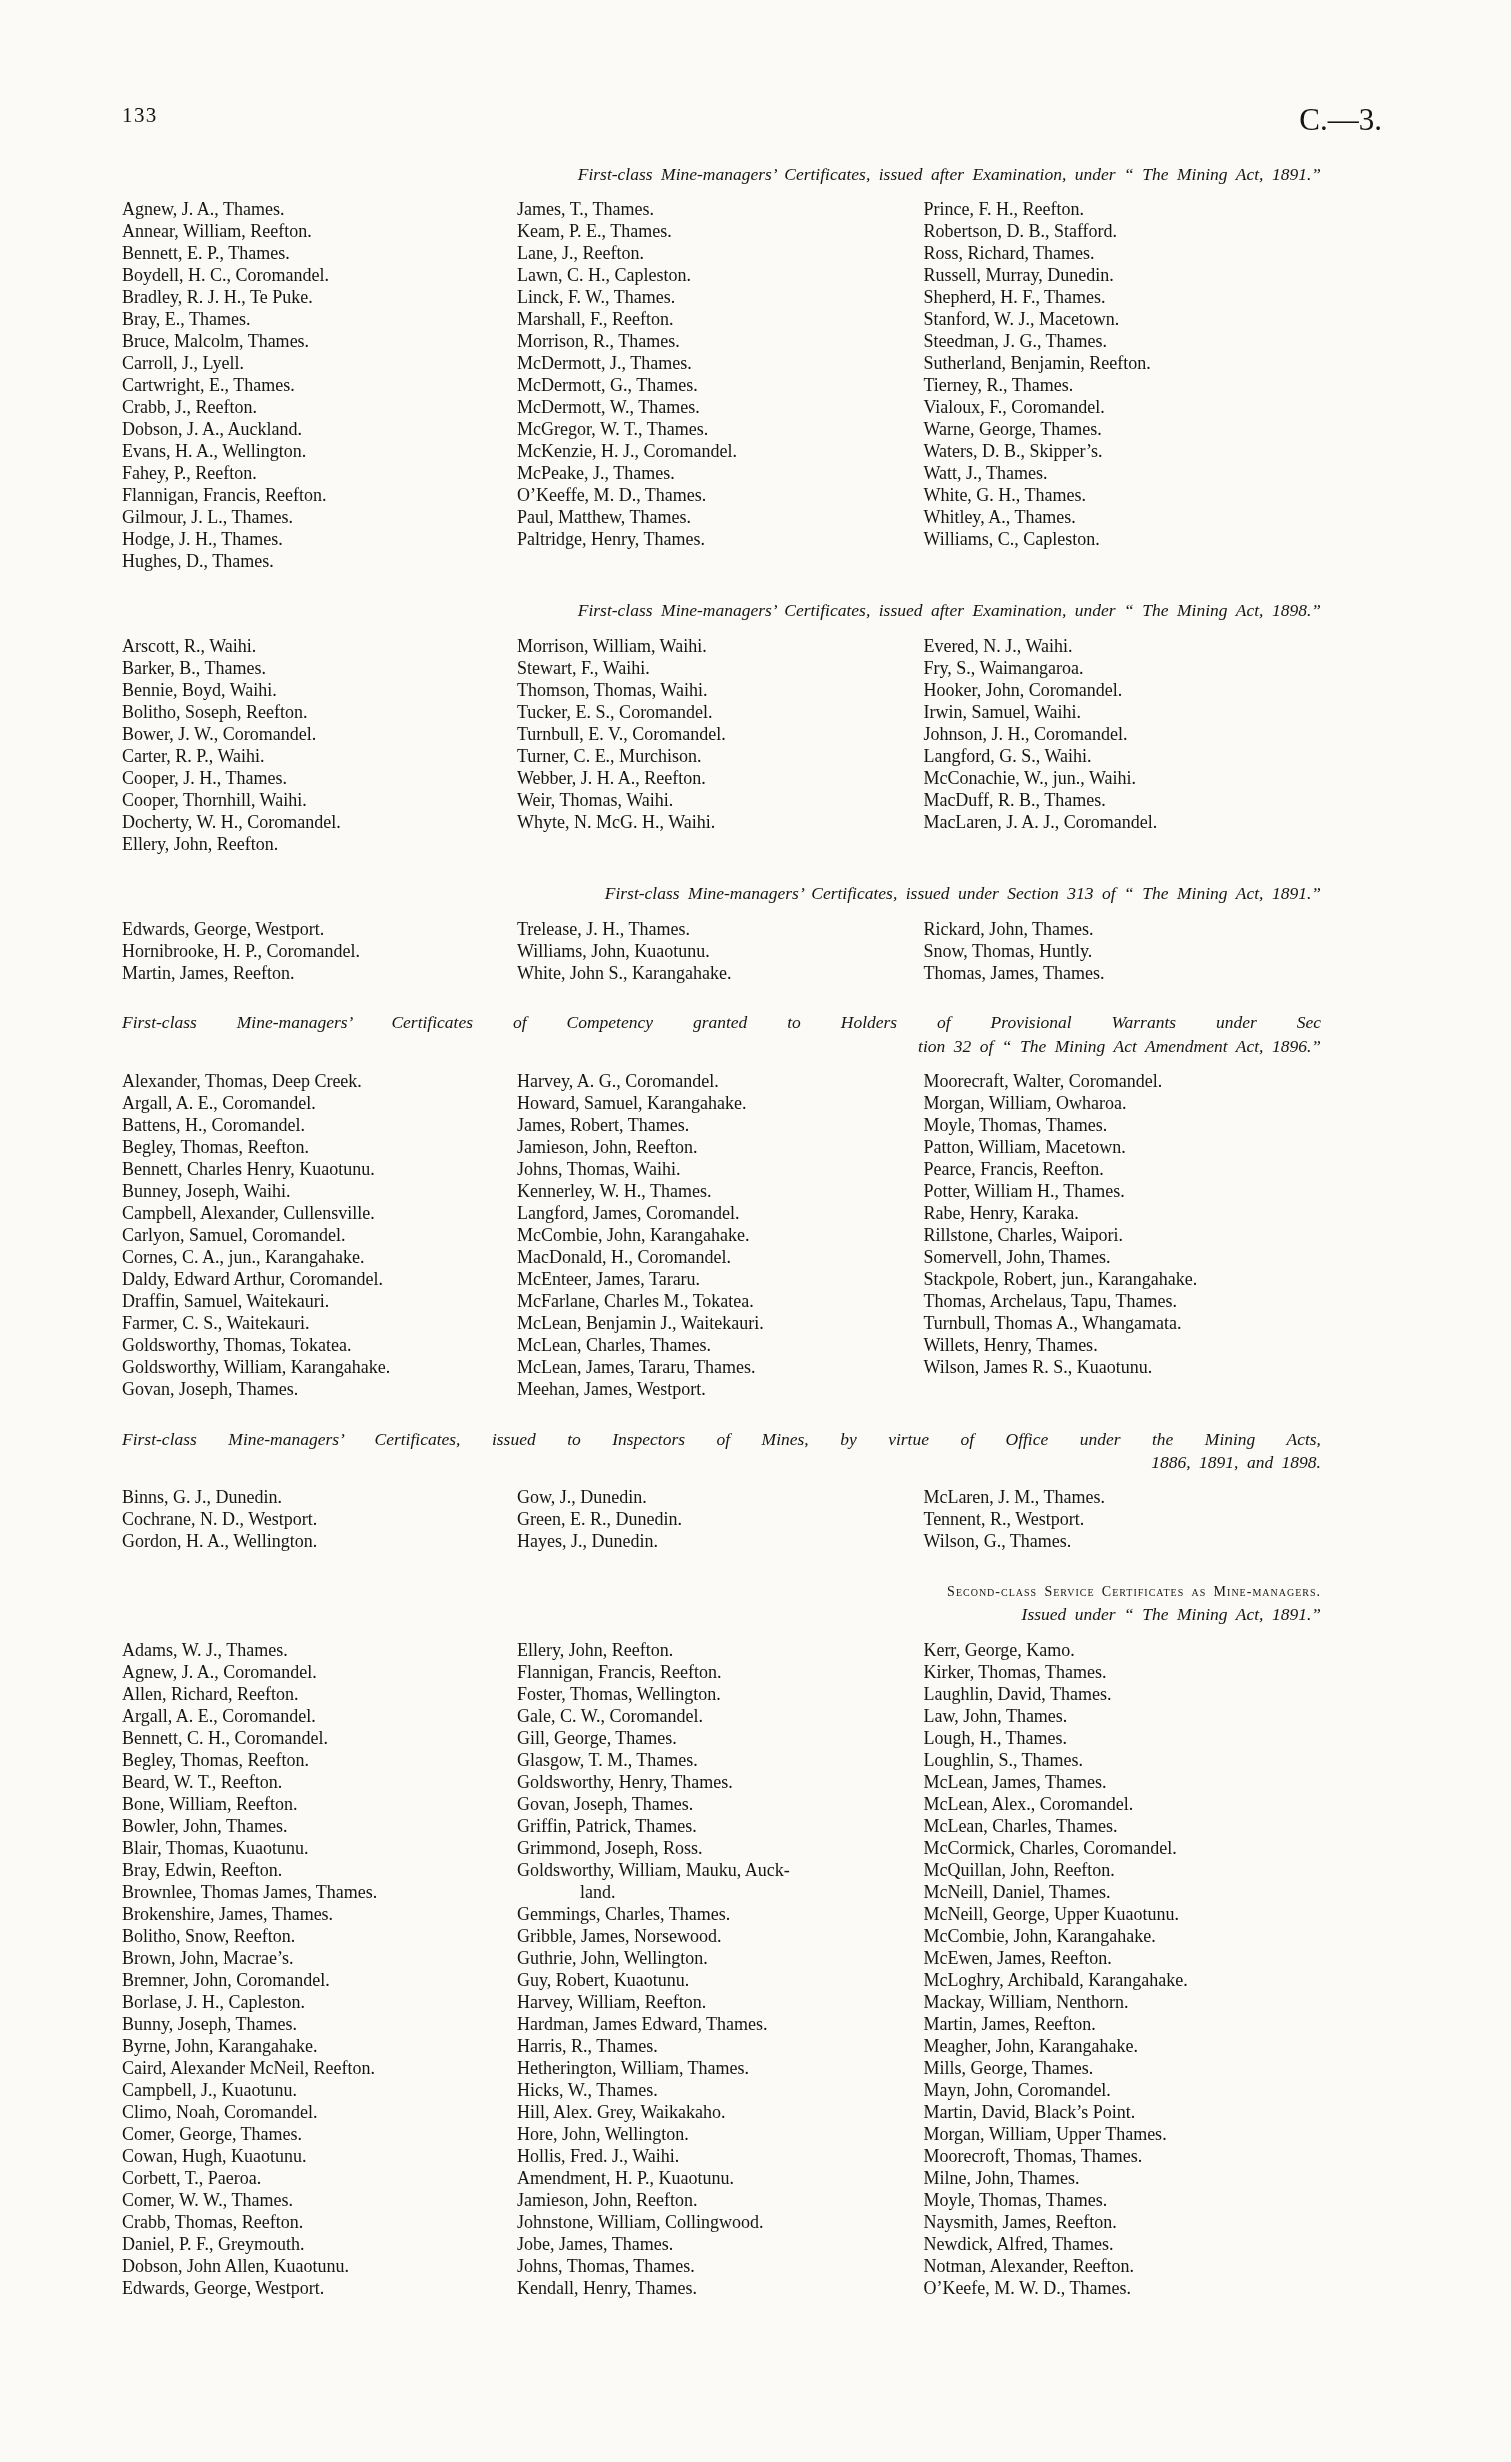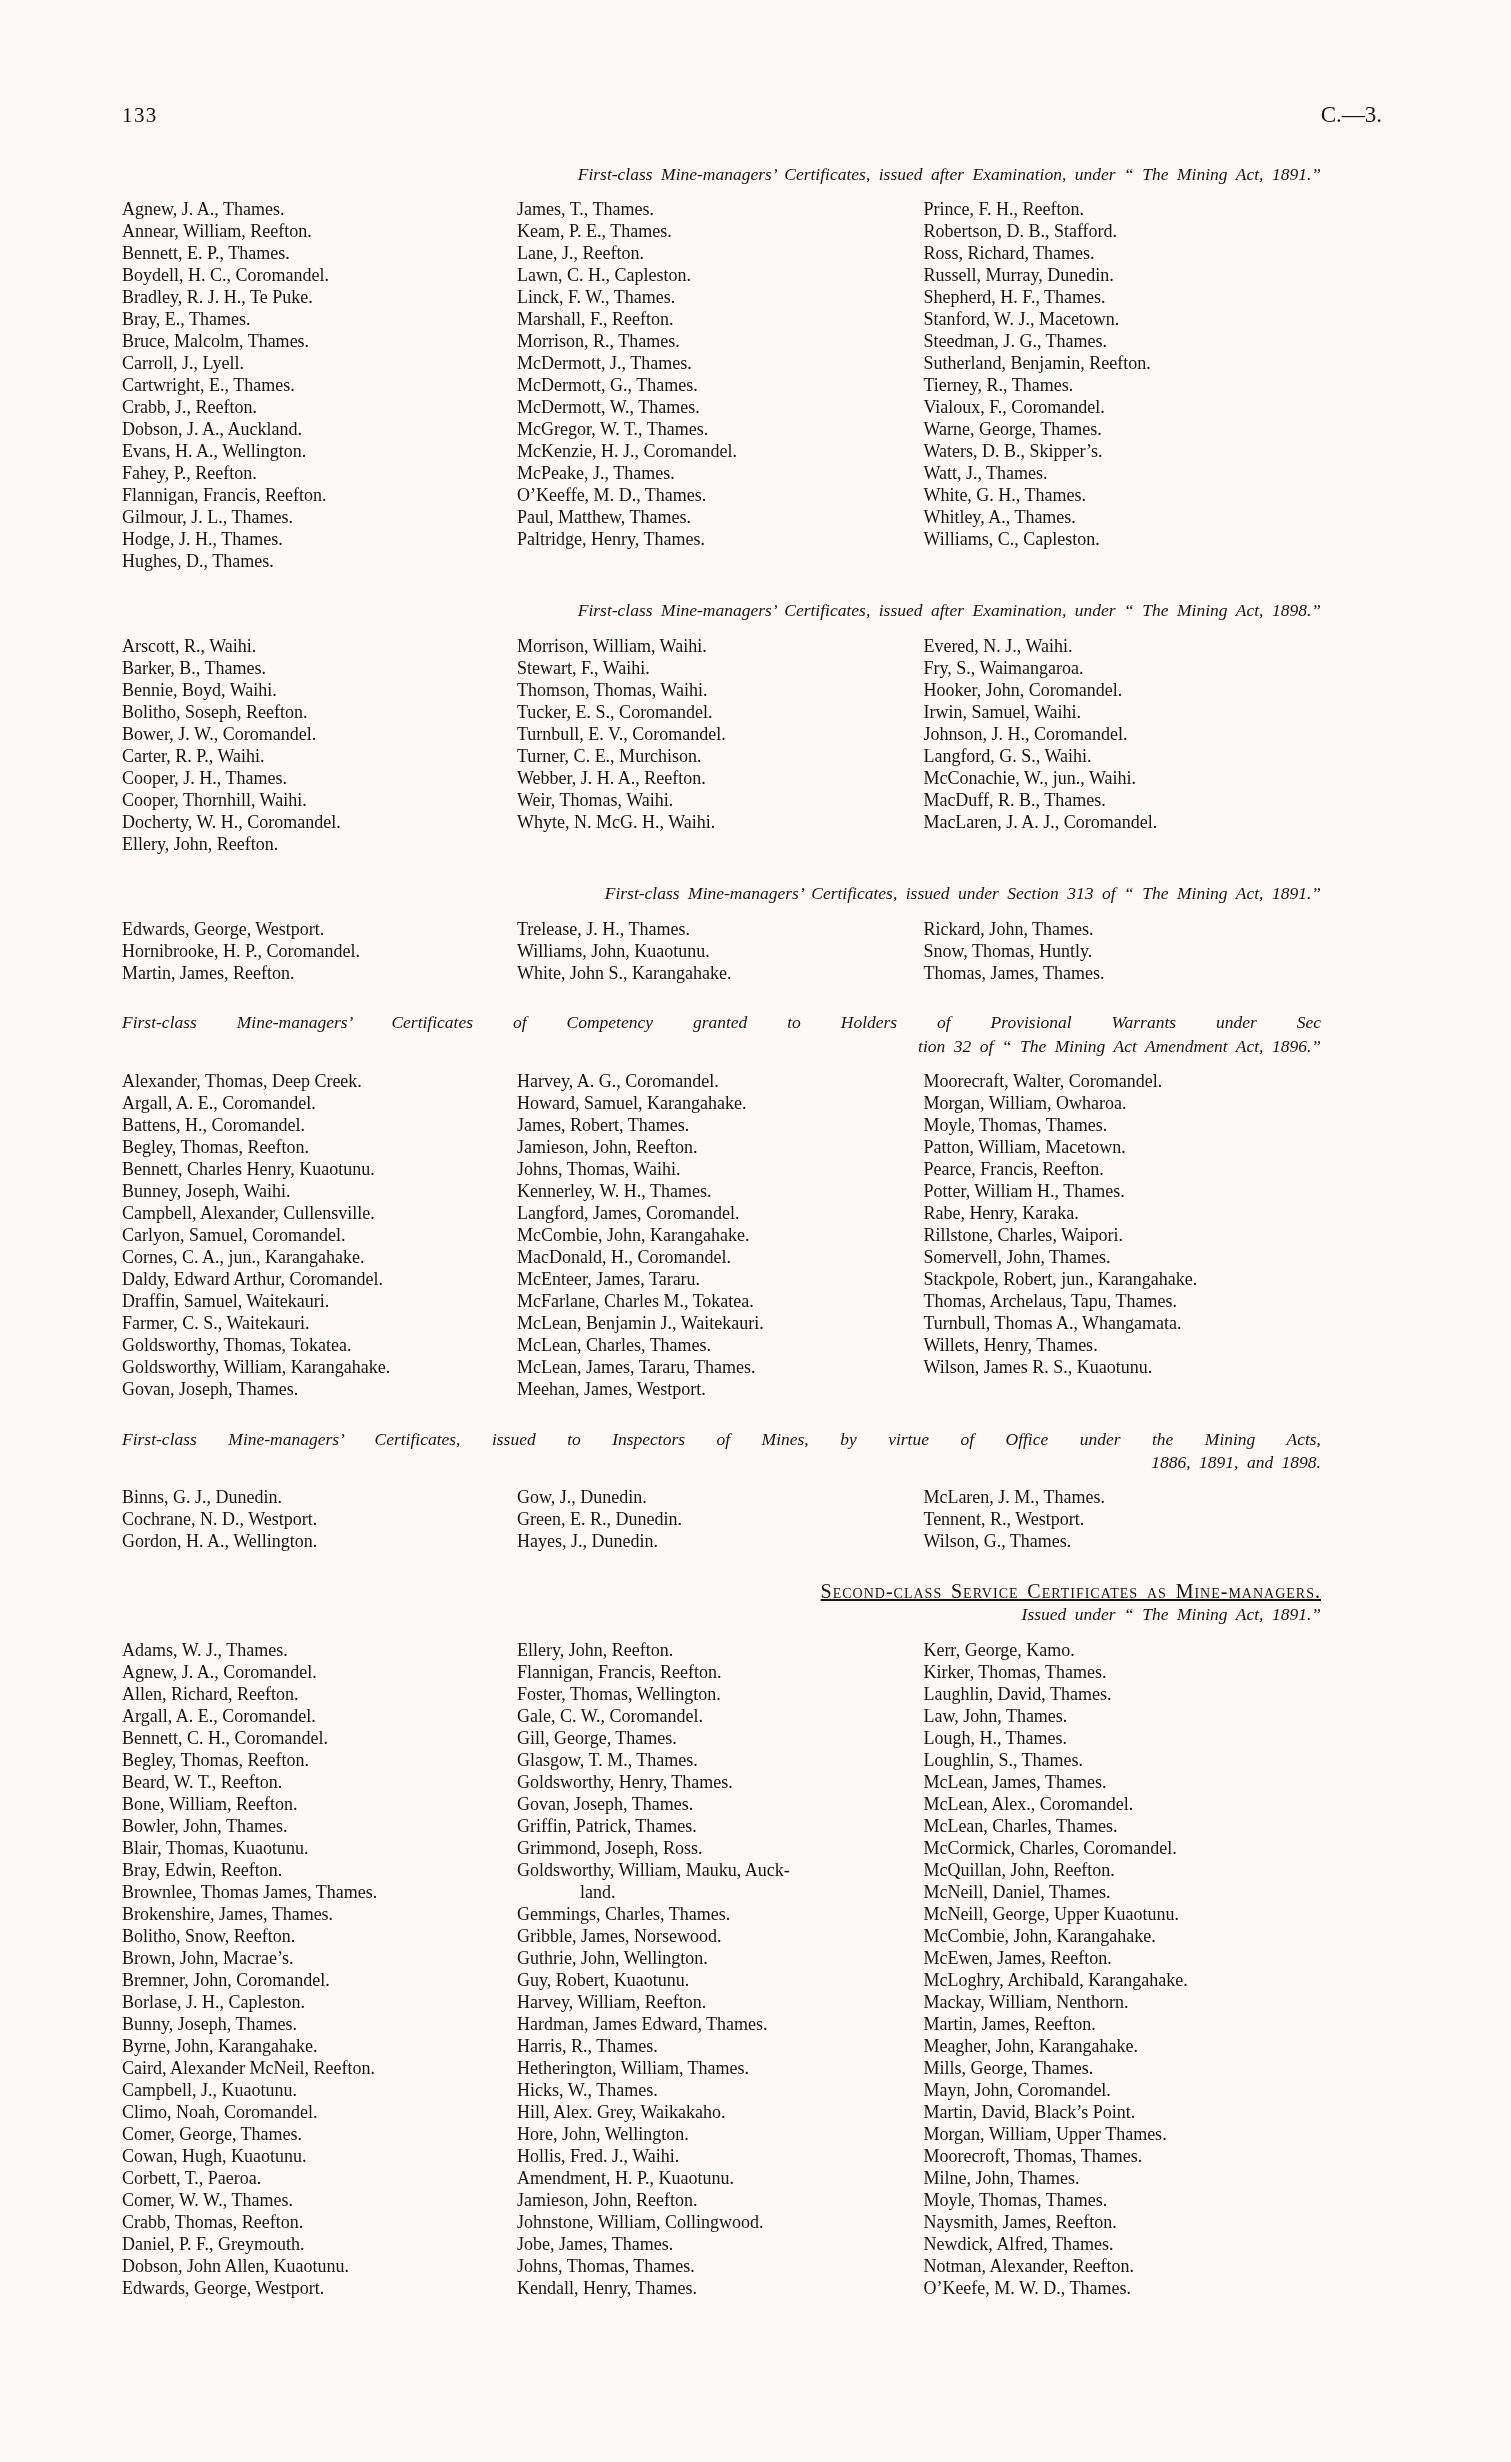--- a/index.html
+++ b/index.html
@@ -26,41 +26,40 @@
     position: absolute;
     left: 0; right: 0;
     text-align: left;
     font-size: 21px;
     letter-spacing: 1.4px;
   }
   .doc-ref {
     position: absolute;
     right: -61px;
     top: -1.4px;
-    font-size: 23px;
+    font-size: 31px;
   }
   .cert-section { margin-top: 27.5px; }
   .heading-line {
     font-style: italic;
     font-size: 17.5px;
     line-height: 23.4px;
     text-align: right;
     word-spacing: 4.1px;
   }
   .heading-line.justify {
     text-align: justify;
     text-align-last: justify;
   }
   .heading-line.smallcaps {
     font-style: normal;
     font-variant: small-caps;
-    font-size: 20px;
+    font-size: 14px;
     letter-spacing: 1px;
     word-spacing: 2.8px;
-    text-decoration: underline;
   }
   .cols {
     display: grid;
     grid-template-columns: 395px 394px 1fr;
     margin-top: 12px;
   }
   .col { min-width: 0; }
   .col:nth-child(3) { padding-left: 12.4px; }
   .entry {
     font-size: 18px;

